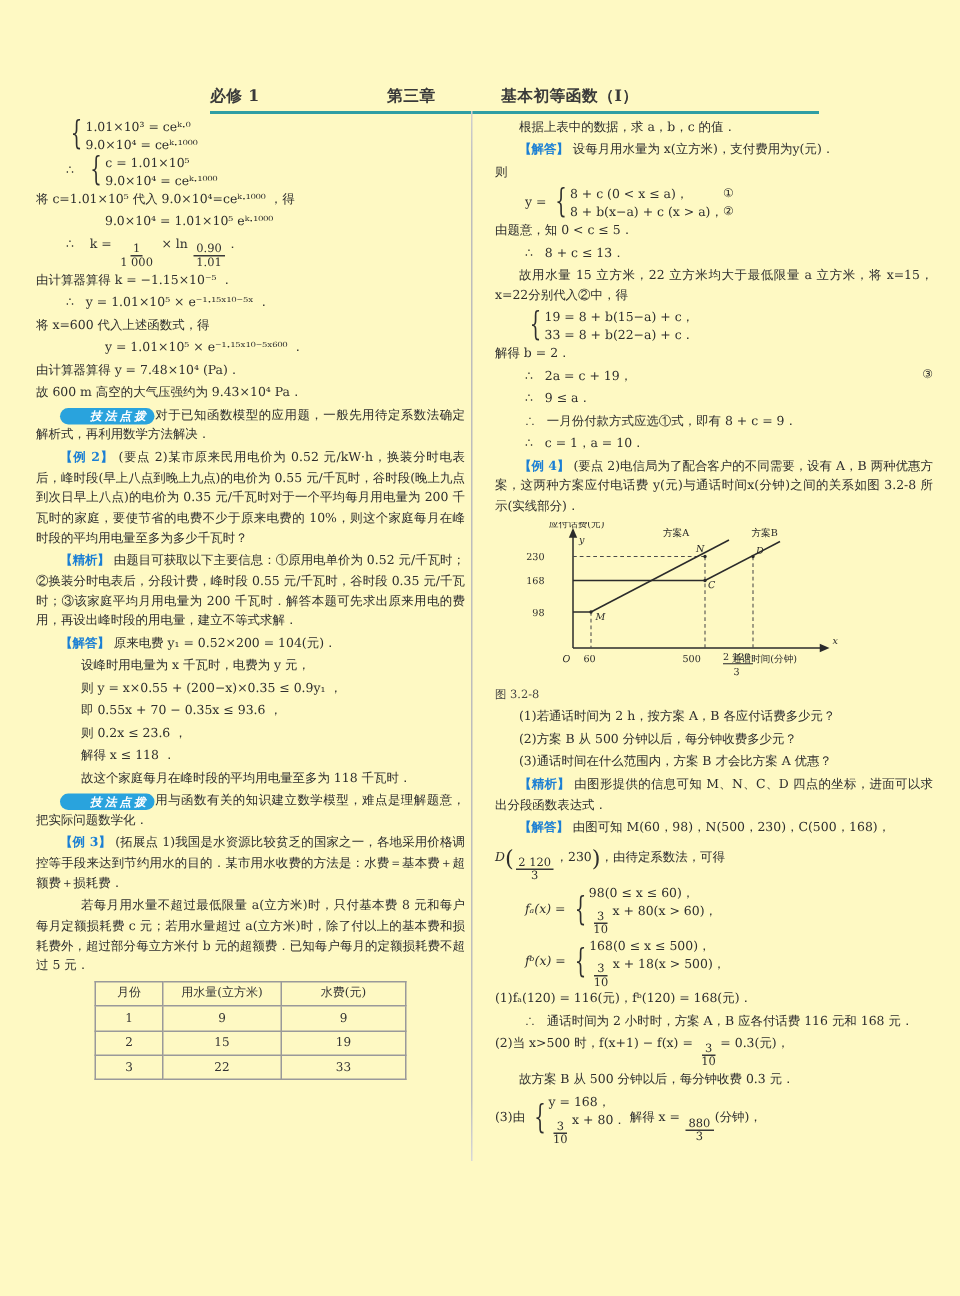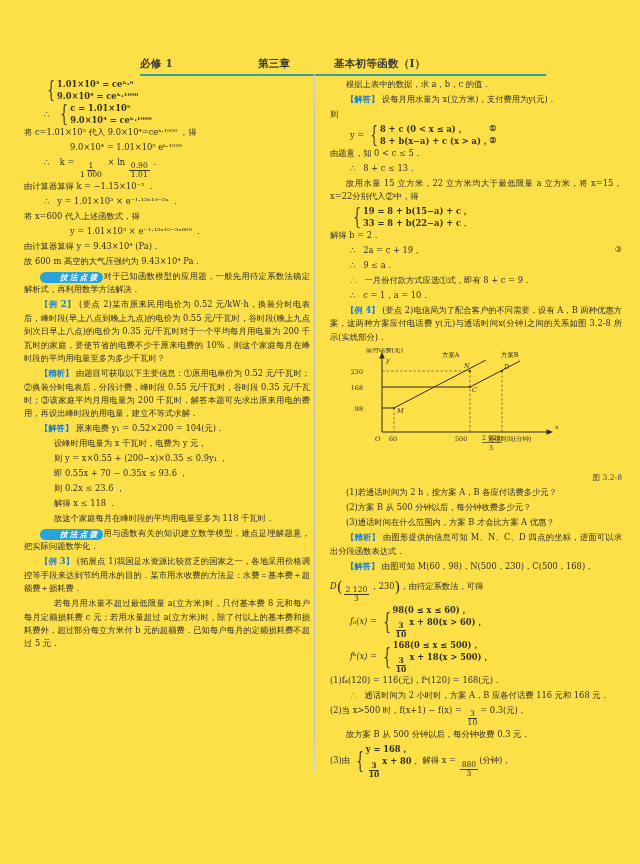--- a/index.html
+++ b/index.html
@@ -1,18 +1,18 @@
 <!DOCTYPE html>
 <html><head>
 <meta charset="utf-8">
 <style>
   html,body{margin:0;padding:0;background:#ffffff;}
   body{width:640px;height:864px;position:relative;overflow:hidden;
        font-family:"DejaVu Serif","Liberation Serif",serif;color:#2b2b2b;}
-  .page{position:absolute;inset:0;background:#fde047;}
+  .page{position:absolute;inset:0;background:#fef9c3;}
 
   
   .runhead{position:absolute;left:140px;top:56px;width:406px;height:20px;}
   .runhead .rh-inner{display:flex;align-items:flex-end;gap:0;font-size:10.5px;
       font-weight:bold;color:#3a3a3a;letter-spacing:.3px;height:15px;}
   .rh-book{width:118px;}
   .rh-chap{width:76px;}
   .rh-title{flex:1;}
   .rh-rule{position:absolute;left:0;bottom:0;width:406px;height:1.6px;background:#2f9ea4;}
 
@@ -35,40 +35,40 @@
   .mark{color:#1b7fd4;font-weight:bold;}
   .badge{display:inline-block;background:#29a3dd;color:#fff;font-weight:bold;
          border-radius:7px;padding:0 4px;font-size:7.8px;letter-spacing:2px;
          line-height:11px;height:11px;vertical-align:-1px;font-style:italic;}
 
   
   .pw{display:inline-flex;align-items:center;vertical-align:middle;}
   .brace{font-size:22px;line-height:12px;font-weight:300;
          transform:scaleX(.55);display:inline-block;margin-right:-1px;}
   .pwrows{display:inline-block;vertical-align:middle;}
-  .pwrows div{white-space:nowrap;line-height:1.45;font-weight:bold;}
+  .pwrows div{white-space:nowrap;line-height:1.45;}
 
   .frac{display:inline-flex;flex-direction:column;align-items:center;
         vertical-align:-0.45em;line-height:1.02;margin:0 1px;font-size:.92em;}
   .frac .num{border-bottom:1px solid #3a3a3a;padding:0 2px;}
   .frac .den{padding:0 2px;}
 
   .eqno{float:right;font-size:8px;}
 
   
   table.watertable{border-collapse:collapse;margin:3px auto 0 auto;width:208px;
       font-size:8px;color:#333;}
   table.watertable th,table.watertable td{border:1px solid #9a9a9a;
       text-align:center;padding:2.5px 0;font-weight:normal;line-height:1.3;}
   table.watertable th:nth-child(1),table.watertable td:nth-child(1){width:44px;}
   table.watertable th:nth-child(2),table.watertable td:nth-child(2){width:78px;}
 
   
   .figwrap{margin:4px 0 2px 0;}
-  .figcap{text-align:right;font-size:7.6px;color:#444;margin-top:16px;}
+  .figcap{text-align:left;font-size:7.6px;color:#444;margin-top:1px;}
   svg{display:block;margin:0 auto;}
   svg text{font-family:"DejaVu Serif","Liberation Serif",serif;fill:#2b2b2b;}
 </style>
 </head>
 <body>
 
 <div class="page">
 
   <div class="runhead">
     <div class="rh-inner">
@@ -125,21 +125,21 @@
 
     <p>由计算器算得 k = −1.15×10⁻⁵ ．</p>
 
     <p class="pl20">
       <span>∴</span>
       &nbsp;&nbsp;<span>y = 1.01×10⁵ × e⁻¹·¹⁵ˣ¹⁰⁻⁵ˣ ．</span>
     </p>
 
     <p>将 x=600 代入上述函数式，得</p>
     <p class="pl46">y = 1.01×10⁵ × e⁻¹·¹⁵ˣ¹⁰⁻⁵ˣ⁶⁰⁰ ．</p>
-    <p>由计算器算得 y = 9.43×10⁴ (Pa)．</p>
+    <p>由计算器算得 y = 7.48×10⁴ (Pa)．</p>
     <p>故 600 m 高空的大气压强约为 9.43×10⁴ Pa．</p>
 
     <p class="ind">
       <span class="badge">技法点拨</span><span>对于已知函数模型的应用题，一般先用待定系数法确定解析式，再利用数学方法解决．</span>
     </p>
 
     <p class="ind">
       <span class="mark">【例 2】</span>
       <span>(要点 2)</span><span>某市原来民用电价为 0.52 元/kW·h，换装分时电表后，峰时段(早上八点到晚上九点)的电价为 0.55 元/千瓦时，谷时段(晚上九点到次日早上八点)的电价为 0.35 元/千瓦时对于一个平均每月用电量为 200 千瓦时的家庭，要使节省的电费不少于原来电费的 10%，则这个家庭每月在峰时段的平均用电量至多为多少千瓦时？</span>
     </p>
@@ -163,20 +163,46 @@
     <p class="ind">
       <span class="badge">技法点拨</span><span>用与函数有关的知识建立数学模型，难点是理解题意，把实际问题数学化．</span>
     </p>
 
     <p class="ind">
       <span class="mark">【例 3】</span>
       <span>(拓展点 1)</span><span>我国是水资源比较贫乏的国家之一，各地采用价格调控等手段来达到节约用水的目的．某市用水收费的方法是：水费＝基本费＋超额费＋损耗费．</span>
     </p>
     <p class="ind2">若每月用水量不超过最低限量 a(立方米)时，只付基本费 8 元和每户每月定额损耗费 c 元；若用水量超过 a(立方米)时，除了付以上的基本费和损耗费外，超过部分每立方米付 b 元的超额费．已知每户每月的定额损耗费不超过 5 元．</p>
 
+    <table class="watertable">
+      <thead>
+        <tr>
+          <th>月份</th>
+          <th>用水量(立方米)</th>
+          <th>水费(元)</th>
+        </tr>
+      </thead>
+      <tbody>
+        <tr>
+          <td>1</td>
+          <td>9</td>
+          <td>9</td>
+        </tr>
+        <tr>
+          <td>2</td>
+          <td>15</td>
+          <td>19</td>
+        </tr>
+        <tr>
+          <td>3</td>
+          <td>22</td>
+          <td>33</td>
+        </tr>
+      </tbody>
+    </table>
 
   </div>
 
   <div class="col col-right">
 
     <p class="ind">根据上表中的数据，求 a，b，c 的值．</p>
 
     <p class="ind">
       <span class="mark">【解答】</span>
       <span>设每月用水量为 x(立方米)，支付费用为y(元)．</span>

